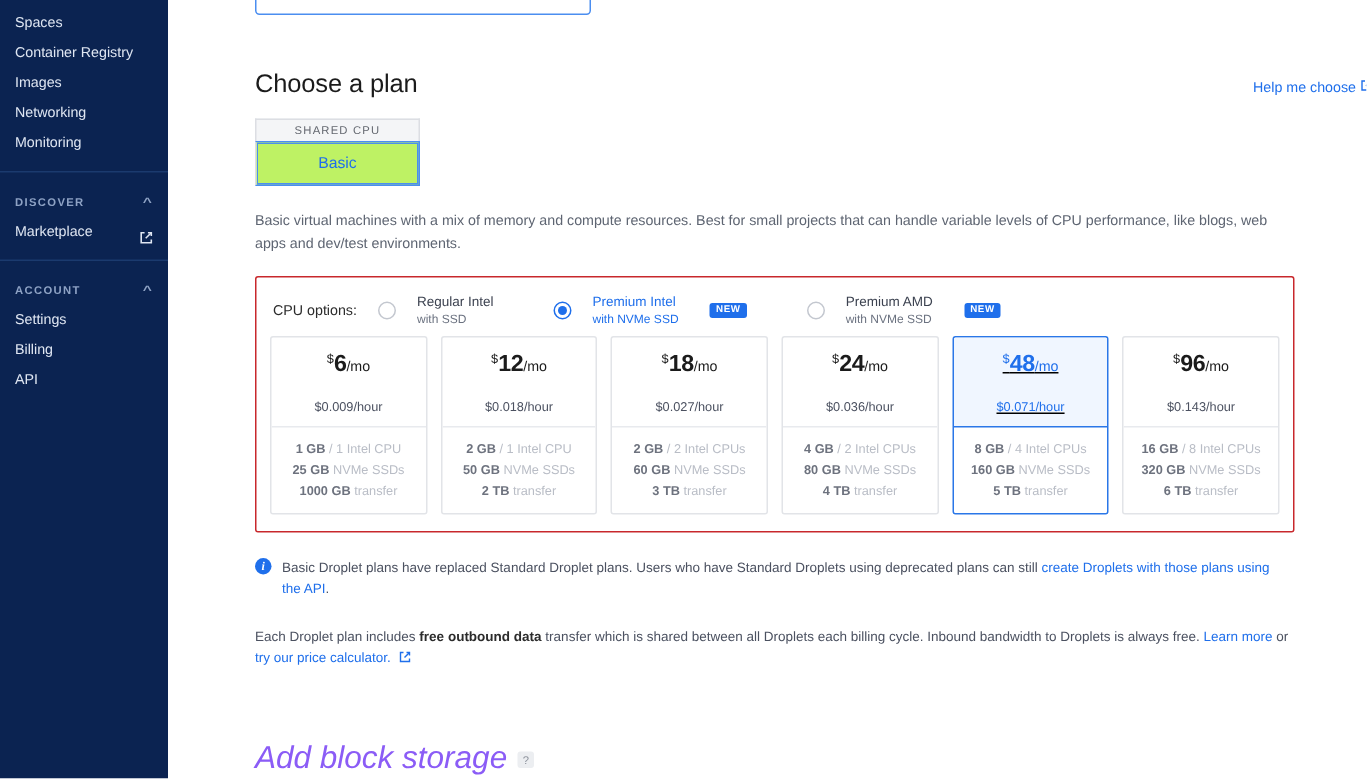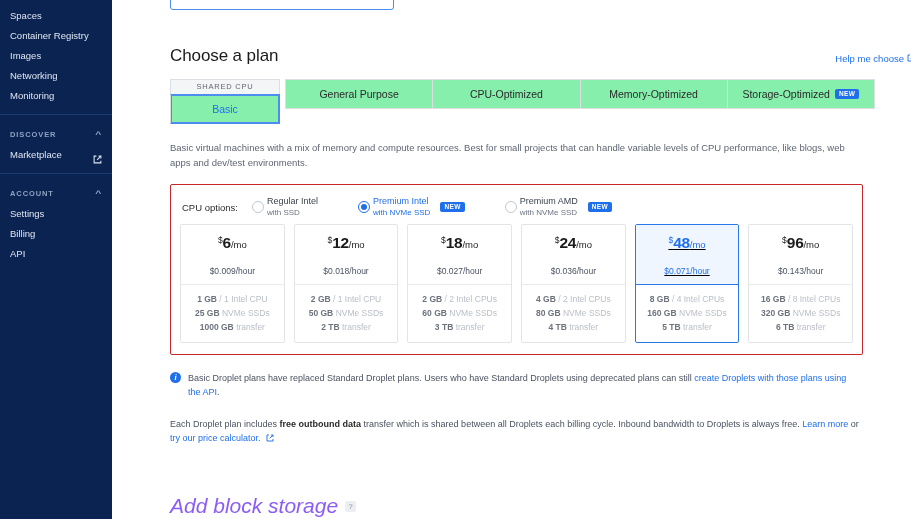--- a/index.html
+++ b/index.html
@@ -74,21 +74,21 @@
   .tabgroup { display: flex; flex-direction: column; }
   .tabgroup-label {
     font-size: 7.5px; letter-spacing: 0.8px; color: #63676f;
     background: #f4f5f7; border: 1px solid #dcdee3; border-bottom: none;
     height: 15px; line-height: 14px; text-align: center; font-weight: normal;
   }
   .tabrow { display: flex; }
   .tab {
     height: 30px; line-height: 28px; text-align: center;
     font-size: 10.5px; color: #2b2b2b;
-    background: #86efac; border: 1px solid #dcdee3;
+    background: #bef264; border: 1px solid #dcdee3;
     border-left: none; cursor: pointer; white-space: nowrap;
     display: flex; align-items: center; justify-content: center; gap: 5px;
   }
   .tabrow .tab:first-child { border-left: 1px solid #dcdee3; }
   .tab.selected {
     color: #1f6feb; border: 1px solid #4b8ef0; font-weight: normal;
     box-shadow: 0 0 0 1px #4b8ef0 inset;
   }
   .shared-group { width: 110px; margin-right: 5px; }
   .shared-group .tab { width: 110px; border-left: 1px solid #4b8ef0; }
@@ -105,21 +105,21 @@
     width: 690px;
   }
 
   
   .redbox {
     margin-top: 14px; border: 1.5px solid #c8282c; border-radius: 2px;
     padding: 9px 9px 11px 9px; width: 693px;
   }
   .cpu-row { display: flex; align-items: center; gap: 0; padding: 2px 0 6px 2px; }
   .cpu-label { font-size: 9.5px; color: #2b2b2b; margin-right: 14px; }
-  .radio-opt { display: flex; align-items: center; gap: 3px; margin-right: 40px; cursor: pointer; justify-content: flex-end; }
+  .radio-opt { display: flex; align-items: center; gap: 14px; margin-right: 40px; cursor: pointer; justify-content: flex-end; }
   .radio {
     width: 12px; height: 12px; border-radius: 50%;
     border: 1px solid #c3c7cf; background: #fff; flex: 0 0 12px;
     display: flex; align-items: center; justify-content: center;
   }
   .radio.on { border: 1px solid #1f6feb; }
   .radio.on::after { content: ""; width: 6px; height: 6px; border-radius: 50%; background: #1f6feb; }
   .radio-text { display: flex; flex-direction: column; line-height: 1.25; }
   .radio-t1 { font-size: 9px; color: #3c4250; }
   .radio-t2 { font-size: 8px; color: #6b7280; }
@@ -253,35 +253,20 @@
         <div class="tabgroup shared-group">
           <div class="tabgroup-label">SHARED CPU</div>
           <div class="tabrow">
             <div class="tab selected">
               <span>Basic</span>
             </div>
           </div>
         </div>
 
         <div class="tabgroup ded-group">
-          <div class="tabrow">
-            <div class="tab">
-              <span>General Purpose</span>
-            </div>
-            <div class="tab">
-              <span>CPU-Optimized</span>
-            </div>
-            <div class="tab">
-              <span>Memory-Optimized</span>
-            </div>
-            <div class="tab">
-              <span>Storage-Optimized</span>
-              <span class="badge-new">NEW</span>
-            </div>
-          </div>
         </div>
       </div>
 
       <p class="plan-desc">Basic virtual machines with a mix of memory and compute resources. Best for small projects that can handle variable levels of CPU performance, like blogs, web apps and dev/test environments.</p>
 
       <div class="redbox">
 
         <div class="cpu-row">
           <span class="cpu-label">CPU options:</span>
 

